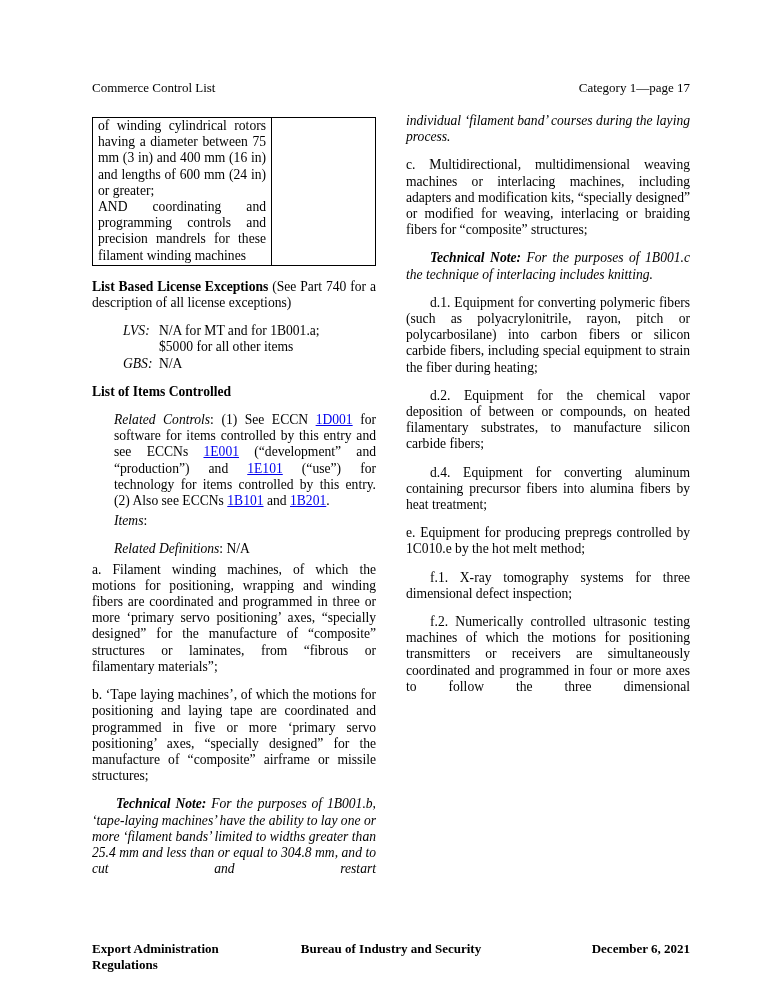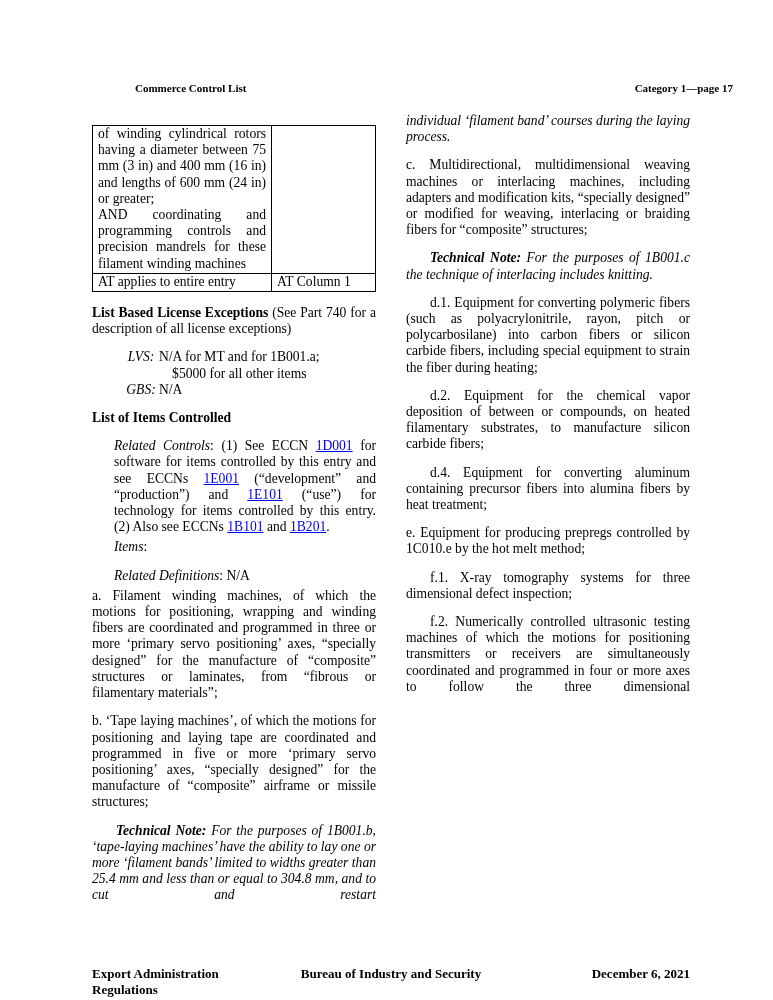--- a/index.html
+++ b/index.html
@@ -4,55 +4,55 @@
 <style>
   html,body{margin:0;padding:0;background:#ffffff;}
   body{
     width:773px;height:1000px;position:relative;overflow:hidden;
     font-family:"Liberation Serif","DejaVu Serif",serif;
     font-size:13.6px;line-height:16.2px;color:#000;
   }
   .page{position:absolute;inset:0;}
   .runhead{
     position:absolute;top:80px;left:92px;width:598px;
-    display:flex;font-weight:bold;font-size:11px;margin-left:43px;
+    display:flex;font-weight:normal;font-size:13px;
   }
   .runfoot{
-    position:absolute;top:966px;left:92px;width:598px;
+    position:absolute;top:941px;left:92px;width:598px;
     display:flex;font-weight:bold;font-size:13px;
   }
   .rh-left{flex:1;text-align:left;}
   .rh-center{flex:1.3;text-align:center;white-space:nowrap;}
   .rh-right{flex:1;text-align:right;white-space:nowrap;}
   .cols{
     position:absolute;top:109px;left:92px;width:598px;
     display:flex;gap:30px;
   }
   .col{width:284px;}
   table.ctab{
-    border-collapse:collapse;width:273px;margin:16px 0 13px 0;
+    border-collapse:collapse;width:273px;margin:8px 0 13px 0;
     table-layout:fixed;
   }
   table.ctab td{
     border:1.4px solid #000;vertical-align:top;
     padding:0px 5px 1px 5px;text-align:justify;
   }
   td.c1{width:168px;white-space:pre-line;}
   td.c2{width:93px;}
   .para{margin:4px 0 12px 0;text-align:justify;}
   .para.tight{margin-bottom:0;}
   .para.bind{margin-left:22px;}
   .para.ti{text-indent:24px;}
   .para.jlast{text-align-last:justify;}
   .r-n{font-style:normal;font-weight:normal;}
   .r-b{font-weight:bold;}
   .r-i{font-style:italic;}
   .r-bi{font-weight:bold;font-style:italic;}
   a.r-l{color:var(--link,#0000EE);text-decoration:underline;cursor:pointer;}
-  .lvs-block{margin:0 0 12px 31px;text-align:center;}
+  .lvs-block{margin:0 0 12px 31px;}
   .lvs-row{display:flex;}
   .lvs-label{width:36px;font-style:italic;flex:none;}
   .lvs-value{white-space:pre-line;}
 </style>
 </head>
 <body>
 
 <div class="page">
 
   <div class="runhead">
@@ -63,24 +63,20 @@
   <div class="cols">
 
     <div class="col">
 
       <table class="ctab">
         <tbody>
           <tr>
             <td class="c1">of winding cylindrical rotors having a diameter between 75 mm (3 in) and 400 mm (16 in) and lengths of 600 mm (24 in) or greater;
 AND coordinating and programming controls and precision mandrels for these filament winding machines</td>
             <td class="c2"></td>
-          </tr>
-          <tr>
-            <td class="c1">AT applies to entire entry</td>
-            <td class="c2">AT Column 1</td>
           </tr>
         </tbody>
       </table>
 
       <div>
           <p class="para"><span class="r-b">List Based License Exceptions</span><span class="r-n"> (See Part 740 for a description of all license exceptions)</span></p>
         </div>
 
       <div class="lvs-block">
         <div class="lvs-row">

